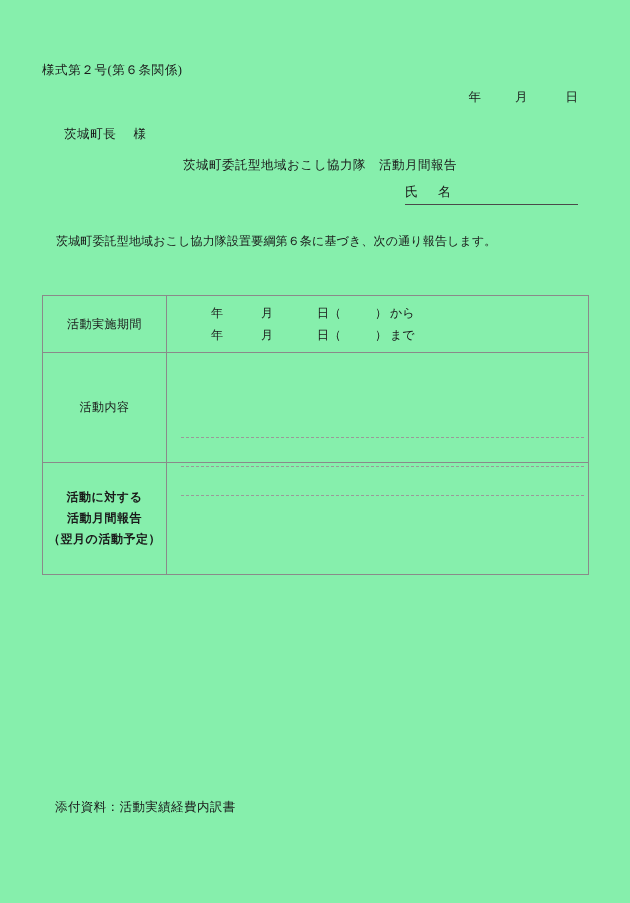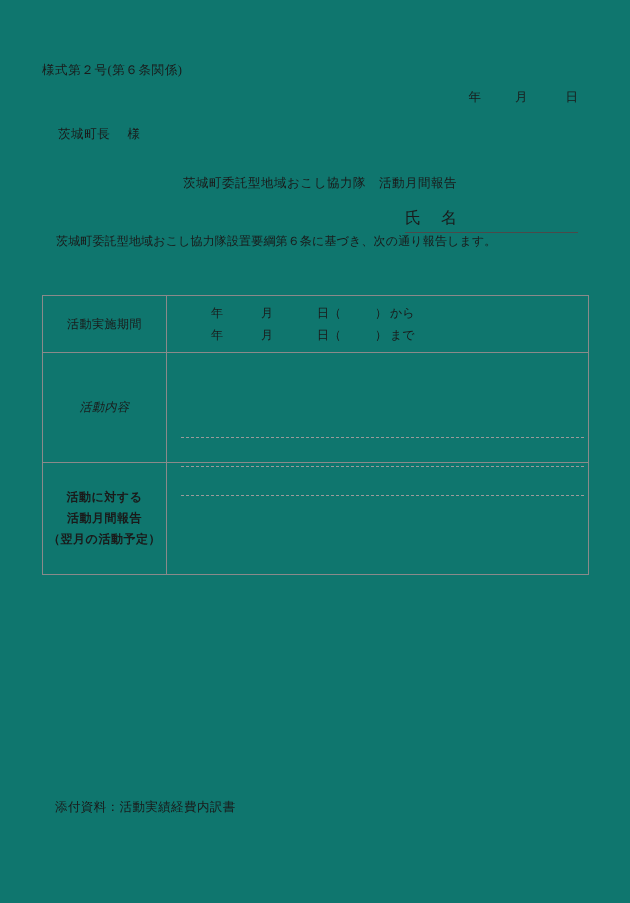--- a/index.html
+++ b/index.html
@@ -8,21 +8,21 @@
     background: #ffffff;
   }
   body {
     font-family: "Liberation Serif", "DejaVu Serif", serif;
     color: #1a1a1a;
   }
   #page {
     position: relative;
     width: 630px;
     height: 903px;
-    background: #0f766e;
+    background: #86efac;
     overflow: hidden;
   }
 
   
   .form-no {
     position: absolute;
     left: 42px;
     top: 62px;
     font-size: 12.5px;
     letter-spacing: 0.6px;
@@ -35,52 +35,50 @@
     font-size: 12.5px;
     white-space: nowrap;
     text-decoration: underline;
   }
   .date-line .seg { display: inline-block; }
   .date-line .gap-a { display: inline-block; width: 34px; }
   .date-line .gap-b { display: inline-block; width: 38px; }
 
   .addressee {
     position: absolute;
-    left: 58px;
+    left: 64px;
     top: 126px;
     font-size: 12.5px;
     letter-spacing: 0.6px;
     white-space: nowrap;
   }
   .addressee .honorific { margin-left: 17px; }
 
   .doc-title {
     position: absolute;
     left: 0;
     right: 0;
     top: 157px;
     text-align: center;
     font-size: 12.5px;
     letter-spacing: 0.5px;
     padding-left: 10px;
     white-space: nowrap;
-    margin-top: 18px;
   }
   .doc-title .sp { display: inline-block; width: 13px; }
 
   .name-field {
     position: absolute;
     left: 405px;
     top: 183px;
     width: 173px;
-    font-size: 16px;
+    font-size: 13px;
     border-bottom: 1px solid #4a4a4a;
     padding-bottom: 3px;
     white-space: nowrap;
-    margin-top: 25px;
   }
   .name-field .lbl-sp { display: inline-block; width: 20px; }
 
   .intro {
     position: absolute;
     left: 56px;
     top: 233px;
     font-size: 12px;
     letter-spacing: 0.15px;
     white-space: nowrap;
@@ -122,21 +120,21 @@
     line-height: 1.85;
   }
   .date-rows .r { white-space: nowrap; }
   .date-rows .g1 { display: inline-block; width: 38px; }
   .date-rows .g2 { display: inline-block; width: 44px; }
   .date-rows .paren { display: inline-block; width: 34px; text-align: center; }
 
   
   .r-period  { height: 52px; }
   .r-purpose { height: 61px; }
-  .r-content { height: 110px; font-style: italic; }
+  .r-content { height: 110px; }
   .r-issues  { height: 112px; font-weight: bold; }
   .r-other   { height: 115px; }
 
   
   .guides {
     position: relative;
     height: 100%;
     padding: 0 8px 0 6px;
   }
   .guides .gl {

